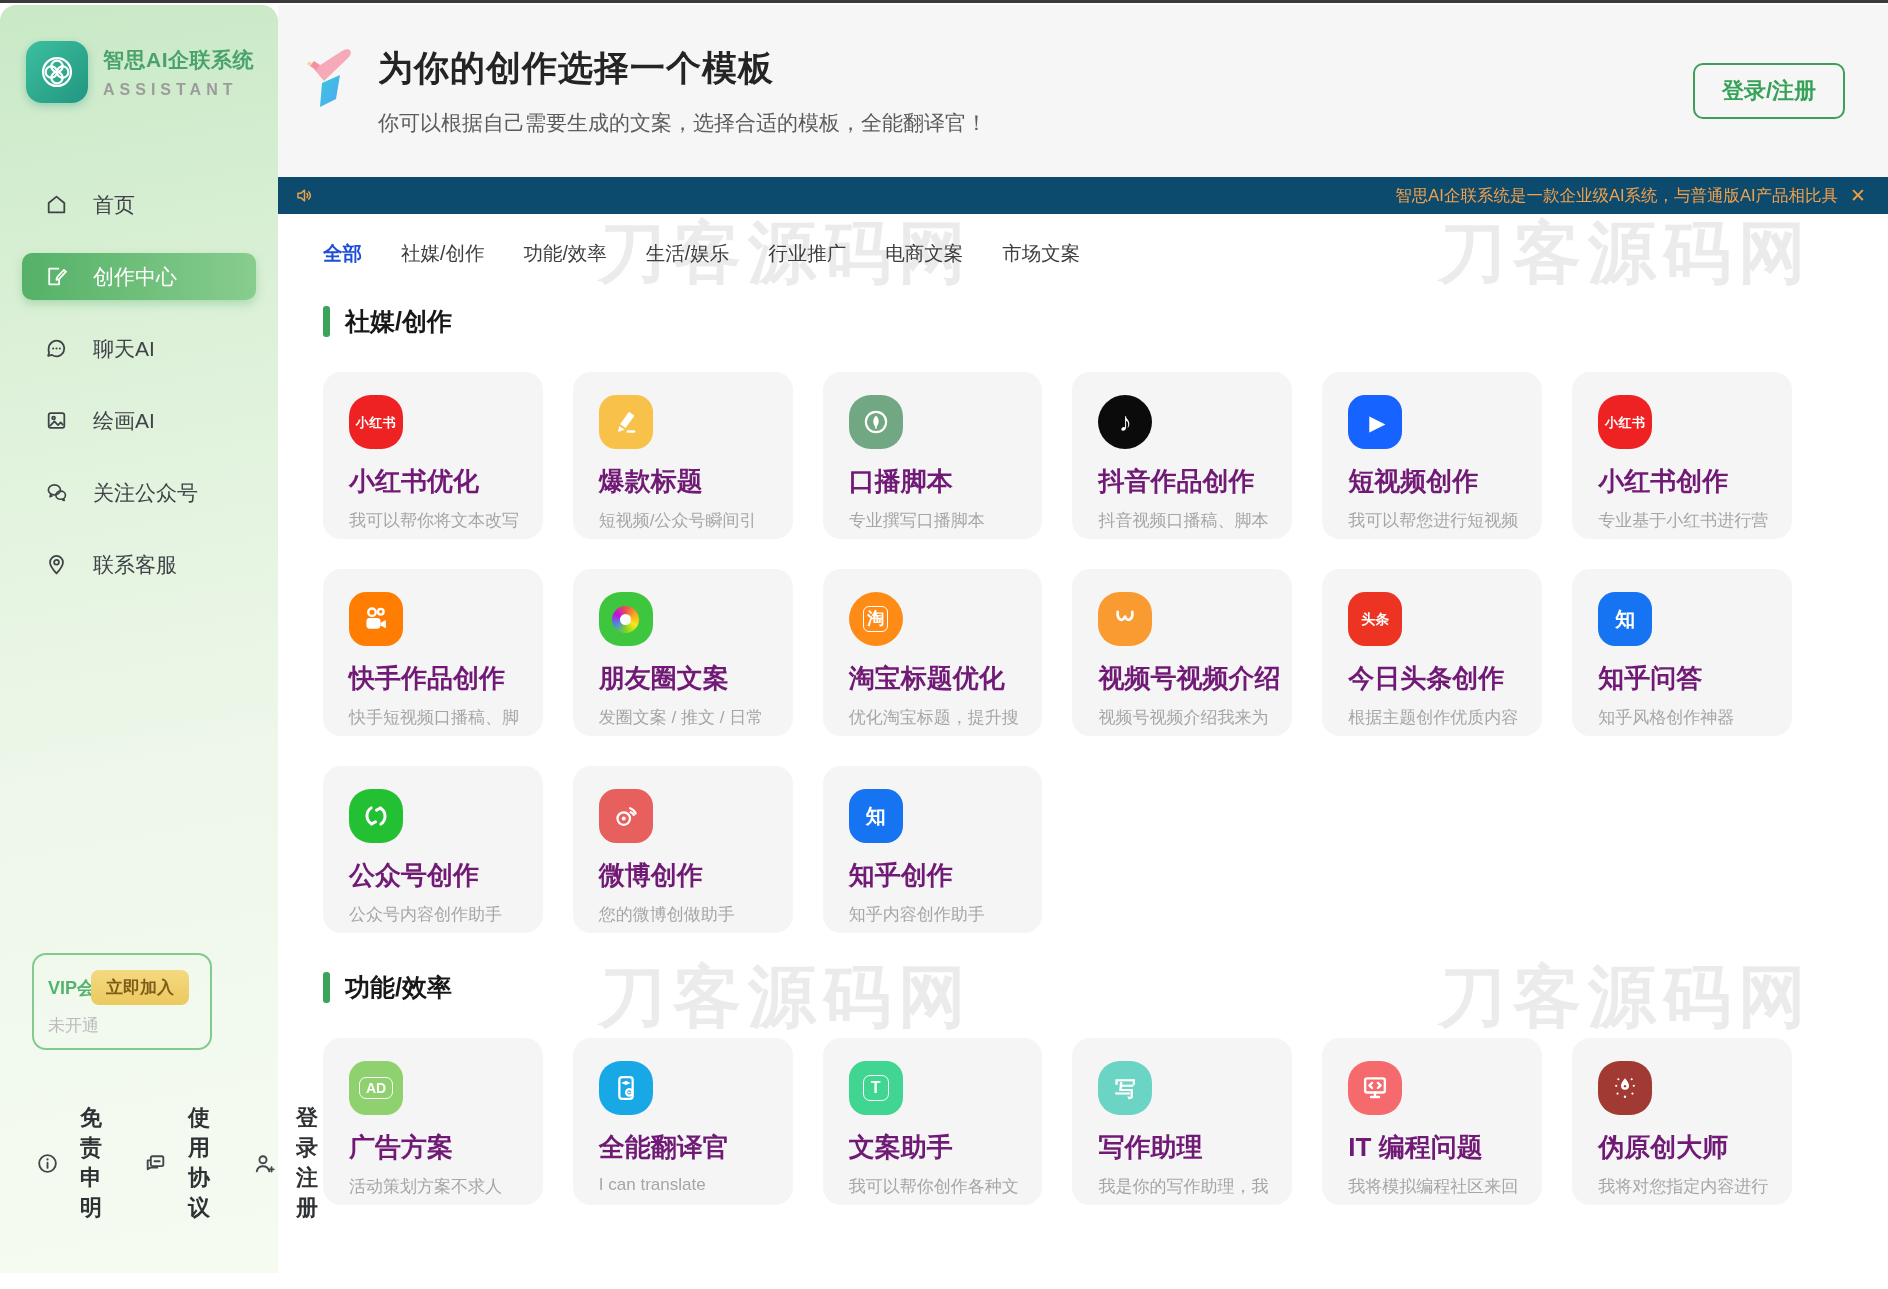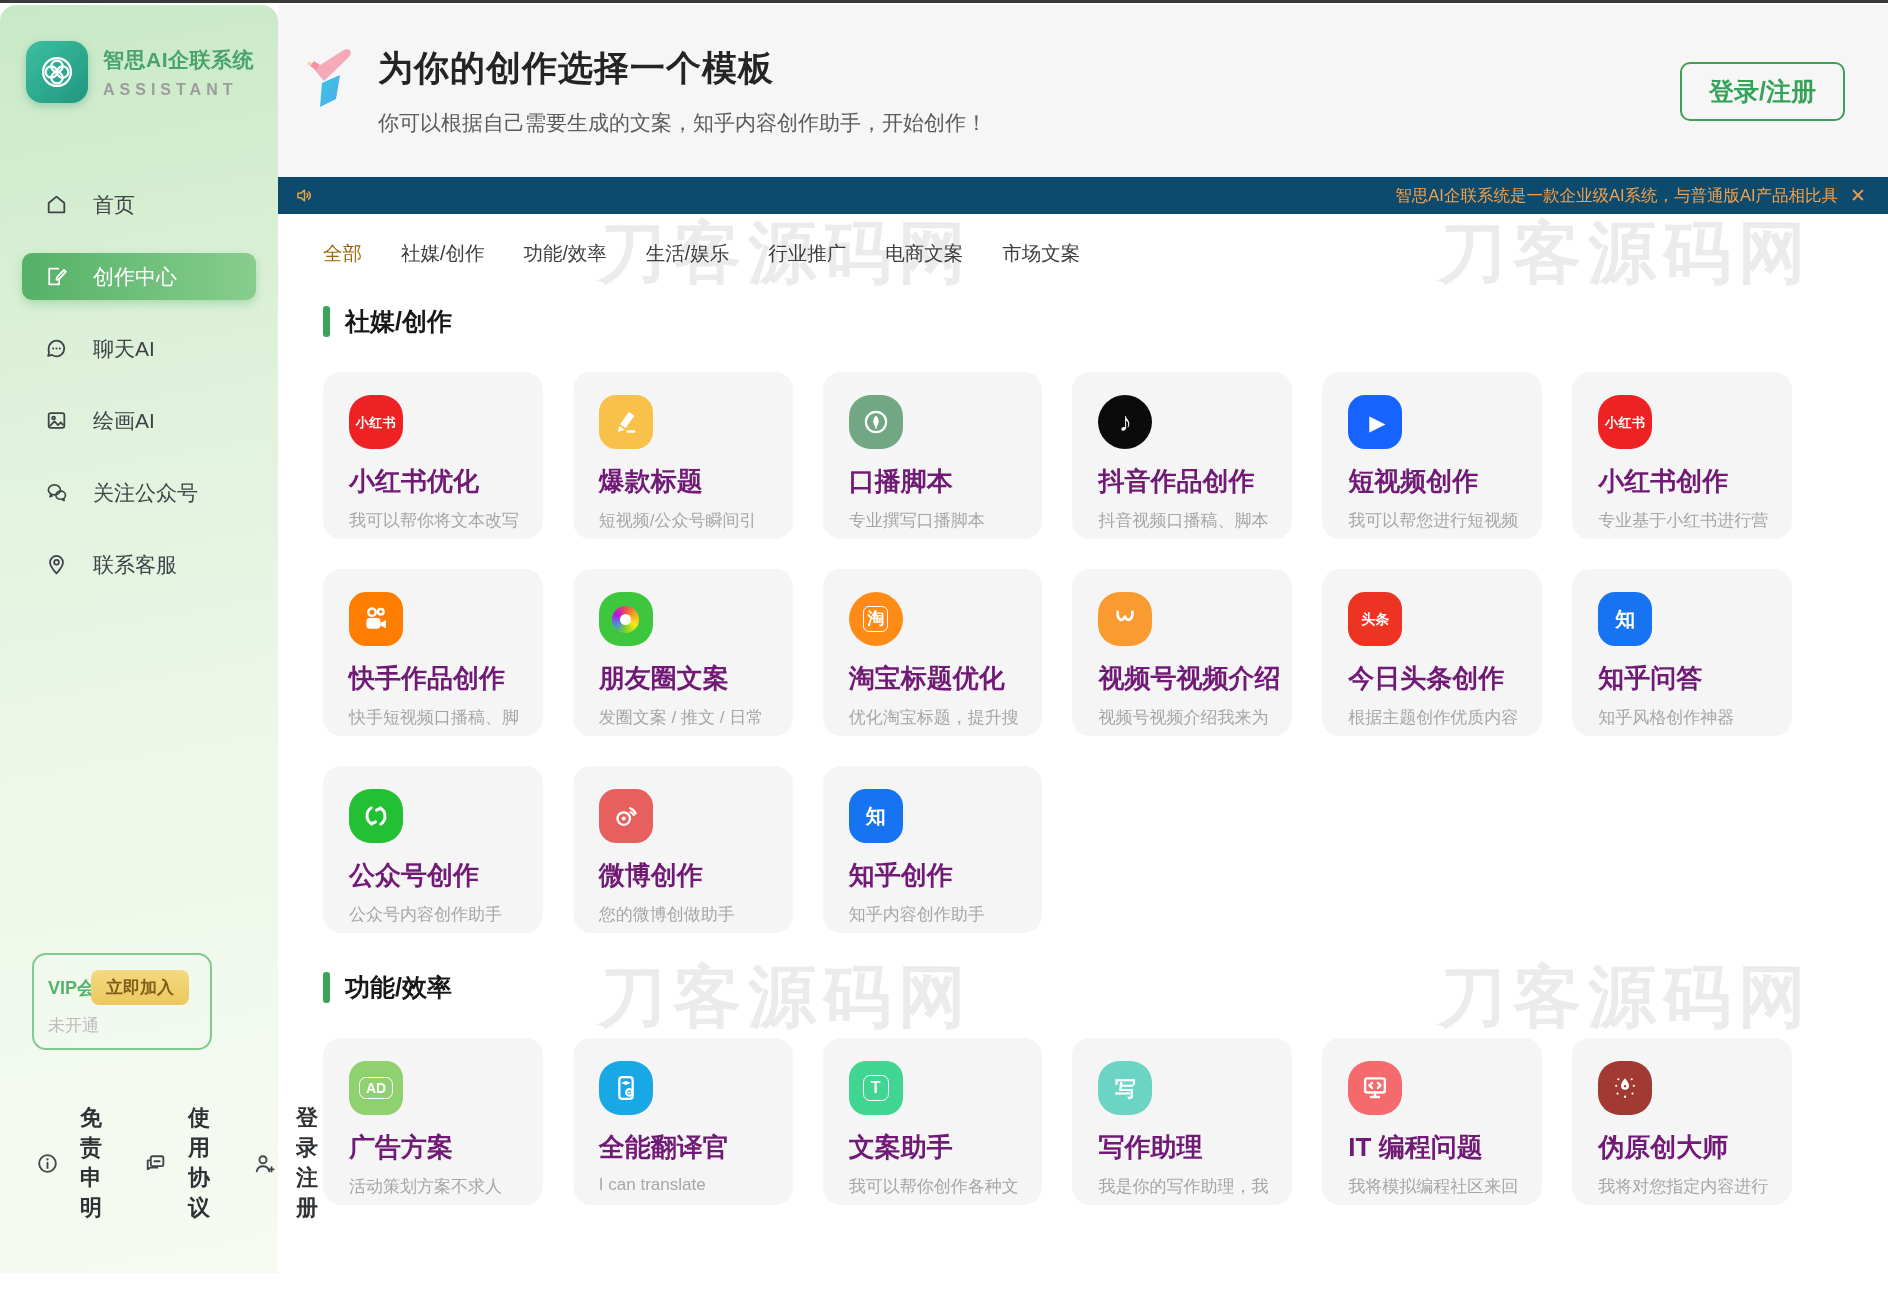--- a/index.html
+++ b/index.html
@@ -37,31 +37,31 @@
   .sf-item svg { width:25px; height:25px; color:#43464a; }
 
   
   .main { position:absolute; left:278px; top:5px; right:0; bottom:0; }
   .hdr { height:172px; background:#f6f6f6; display:flex; align-items:center; padding:0 43px 0 14px; }
   .hdr-illu { width:62px; height:78px; margin-top:-26px; flex:none; }
   .hdr-text { margin-left:24px; }
   .hdr-title { font-size:35px; font-weight:800; color:#242424; letter-spacing:1px; }
   .hdr-sub { font-size:21px; color:#5c5c5c; margin-top:17px; }
   .login-btn { margin-left:auto; background:transparent; border:2px solid #3f9e57; color:#35a258;
-    font-size:25px; font-weight:700; border-radius:10px; padding:11px 27px; cursor:pointer; font-family:inherit; }
+    font-size:22px; font-weight:700; border-radius:10px; padding:11px 27px; cursor:pointer; font-family:inherit; }
 
   .notice { height:37px; background:#0c4a6e; display:flex; align-items:center; padding:0 22px 0 16px; }
   .notice svg { width:21px; height:21px; color:#e9a04b; flex:none; }
   .notice-text { margin-left:auto; font-size:16.5px; color:#f5a04a; white-space:nowrap; }
   .notice-close { font-size:19px; color:#ef9e41; margin-left:12px; cursor:pointer; line-height:1; }
 
   .content { padding:26px 96px 0 45px; }
   .tabs { display:flex; gap:39px; font-size:19.5px; color:#3e3e3e; align-items:center; }
   .tab { cursor:pointer; white-space:nowrap; }
-  .tab.active { color:#a16207; font-weight:400; }
+  .tab.active { color:#1d4ed8; font-weight:700; }
   .section-hd { display:flex; align-items:center; gap:15px; margin-top:38px; }
   .section-bar { width:7px; height:31px; border-radius:3px; background:#3aa45b; }
   .section-title { font-size:25px; font-weight:800; color:#181818; }
   .grid { display:grid; grid-template-columns:repeat(6,1fr); gap:30px; margin-top:34px; }
   .card { background:#f5f5f6; border-radius:18px; padding:23px 26px; height:167px; cursor:pointer; overflow:hidden; }
   .icon-box { width:54px; height:54px; border-radius:17px; color:#fff;
     display:flex; align-items:center; justify-content:center; }
   .icon-box.oval { border-radius:40%; }
   .icon-box.circle { border-radius:50%; }
   .icon-box svg { width:32px; height:32px; }
@@ -214,21 +214,21 @@
             <stop offset="1" stop-color="#52a7f3"></stop>
       </linearGradient>
         </defs>
       <path d="M22 30 L50 12 C58 7 62 14 56 19 L32 42 Z" fill="#f6a9b8"></path>
       <path d="M24 31 l-6-4 4-5 6 4 Z" fill="#f48fa5"></path>
       <path d="M18 27 l-3-2 2-2.5 3 2 Z" fill="#fcd38c"></path>
       <path d="M30 44 L48 36 L44 60 L28 68 Z" fill="url(#bg1)"></path>
     </svg>
     <div class="hdr-text">
       <div class="hdr-title">为你的创作选择一个模板</div>
-      <div class="hdr-sub">你可以根据自己需要生成的文案，知乎内容创作助手，开始创作！</div>
+      <div class="hdr-sub">你可以根据自己需要生成的文案，选择合适的模板，全能翻译官！</div>
     </div>
     <button class="login-btn">登录/注册</button>
   </div>
 
   <div class="notice">
     <svg viewBox="0 0 24 24" fill="none" stroke="currentColor" stroke-width="1.7" stroke-linejoin="round">
       <path d="M4.5 9.5v5h3.2l4.3 3.6V5.9L7.7 9.5Z"></path>
       <path d="M14.8 9.8a3.5 3.5 0 0 1 0 4.4" stroke-linecap="round"></path>
       <path d="M16.9 7.9a6.4 6.4 0 0 1 0 8.2" stroke-linecap="round"></path>
     </svg>

